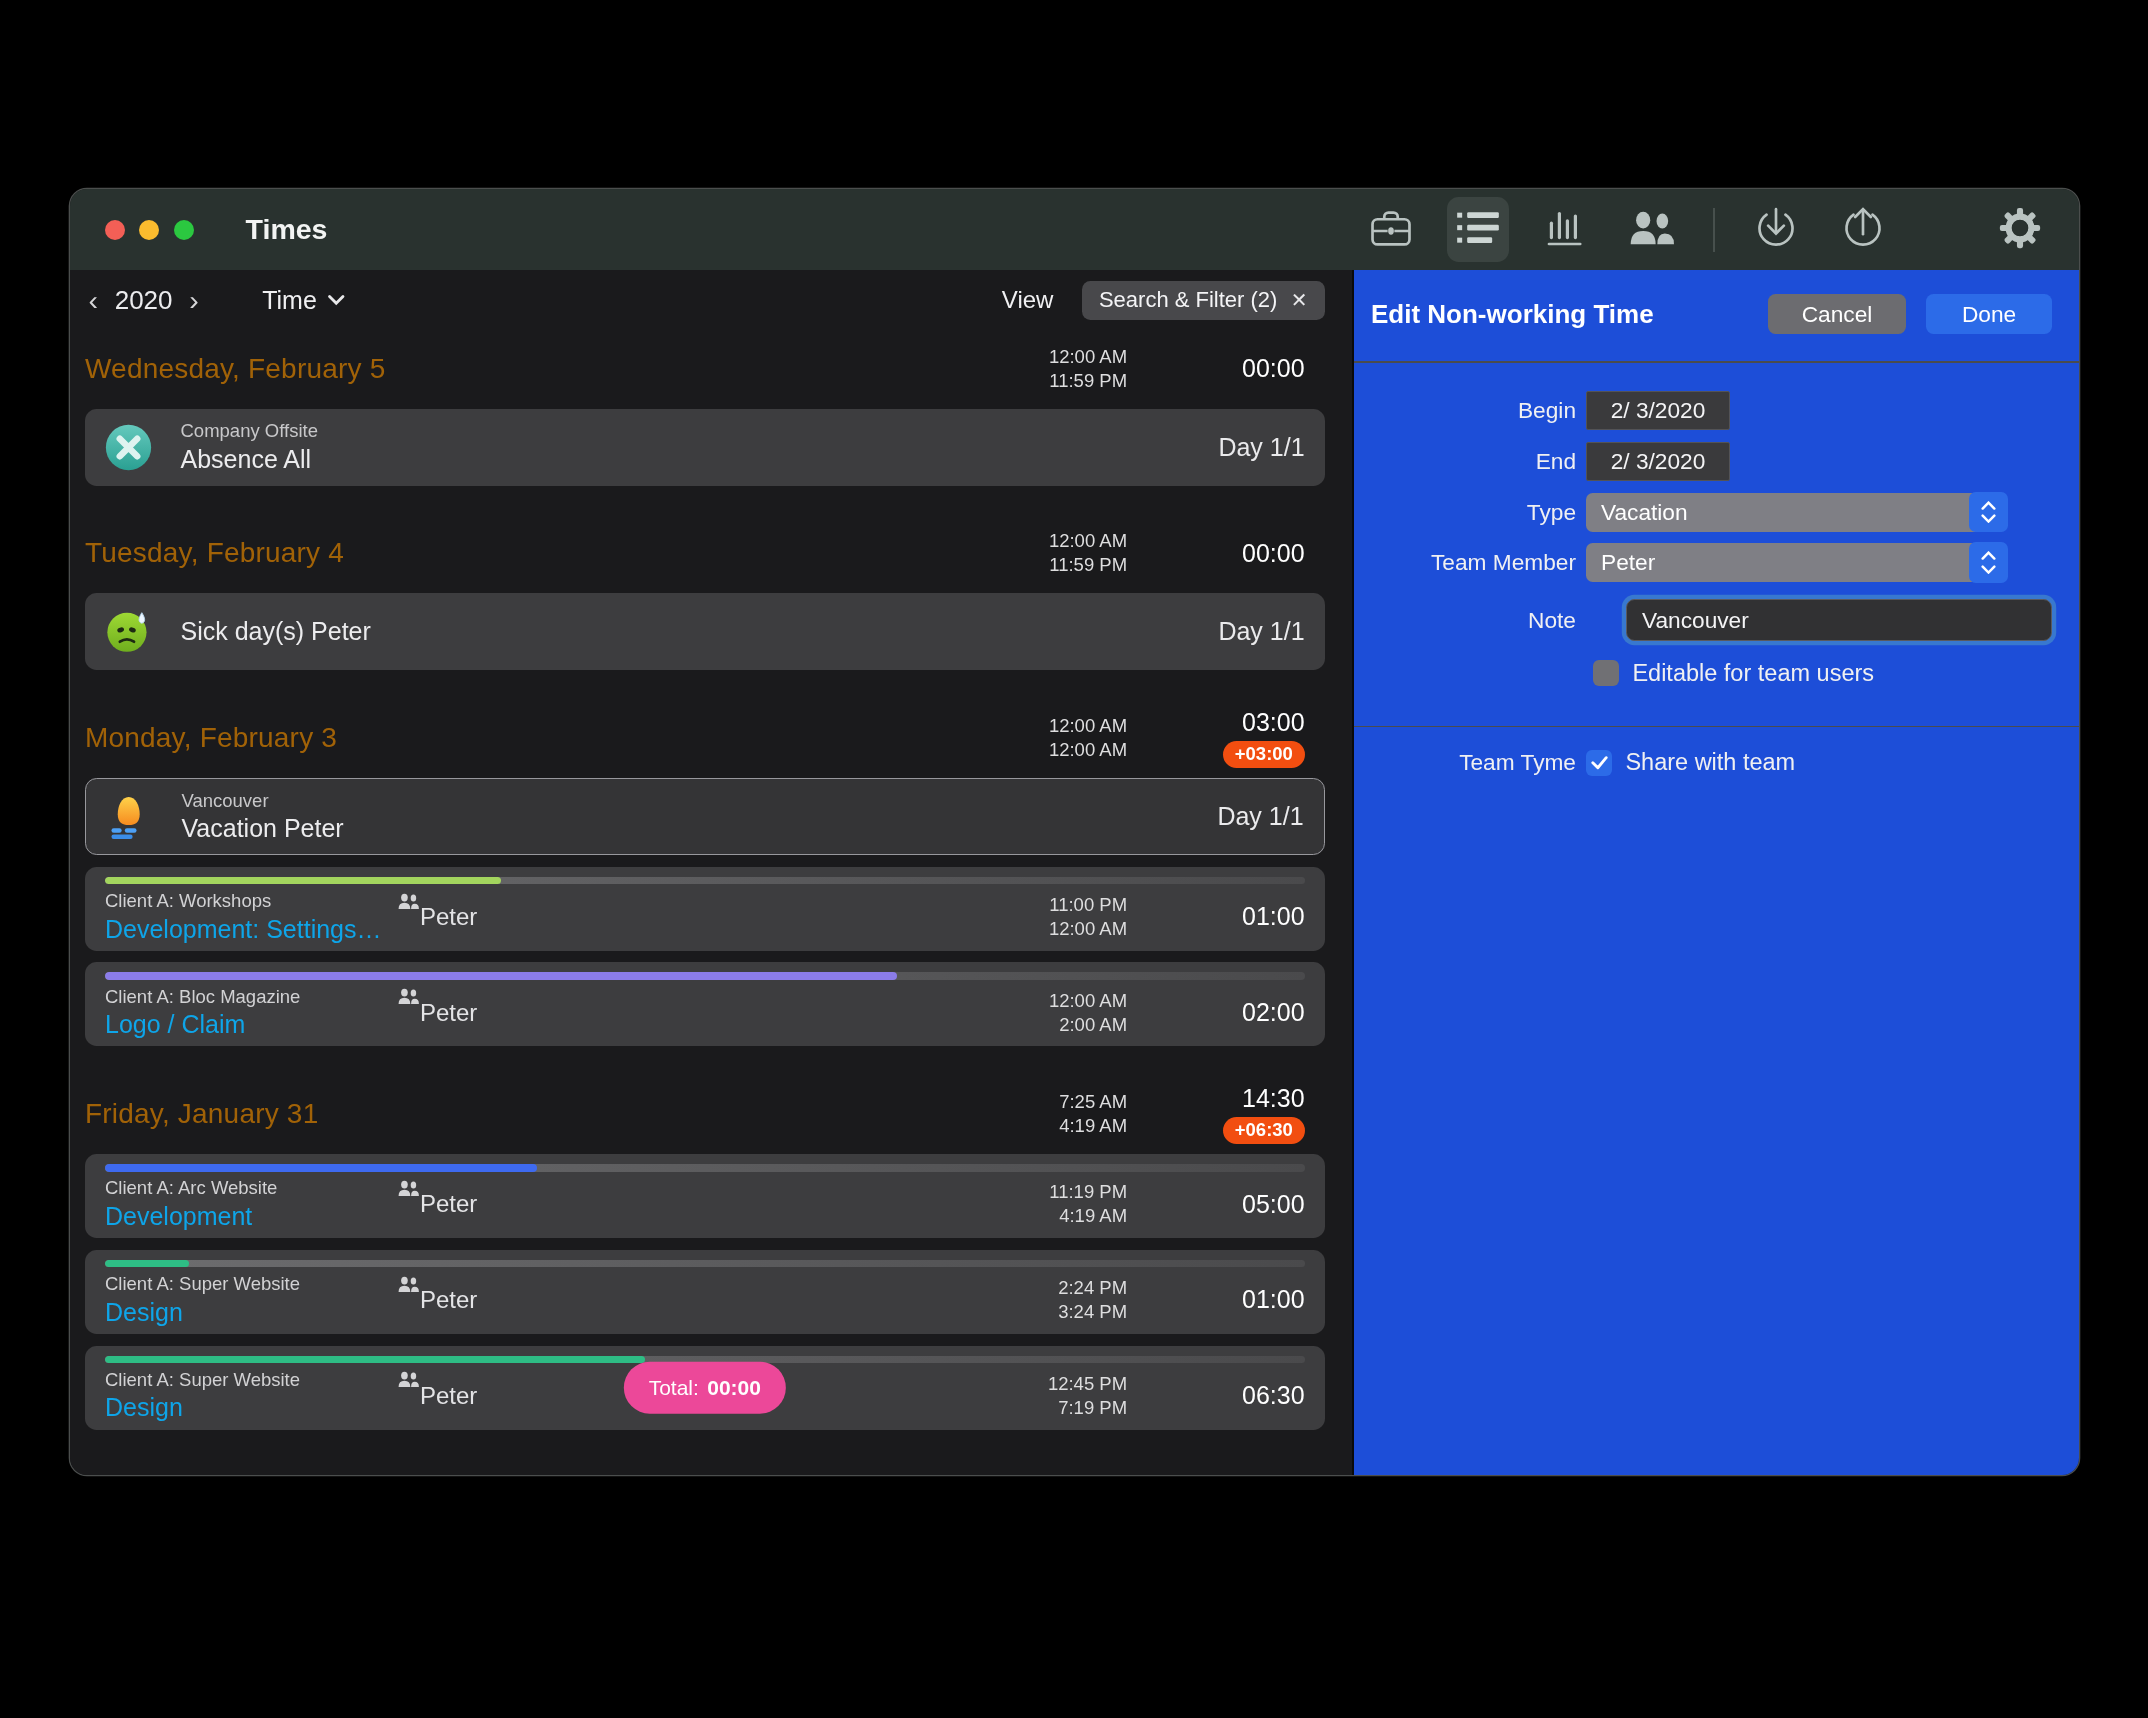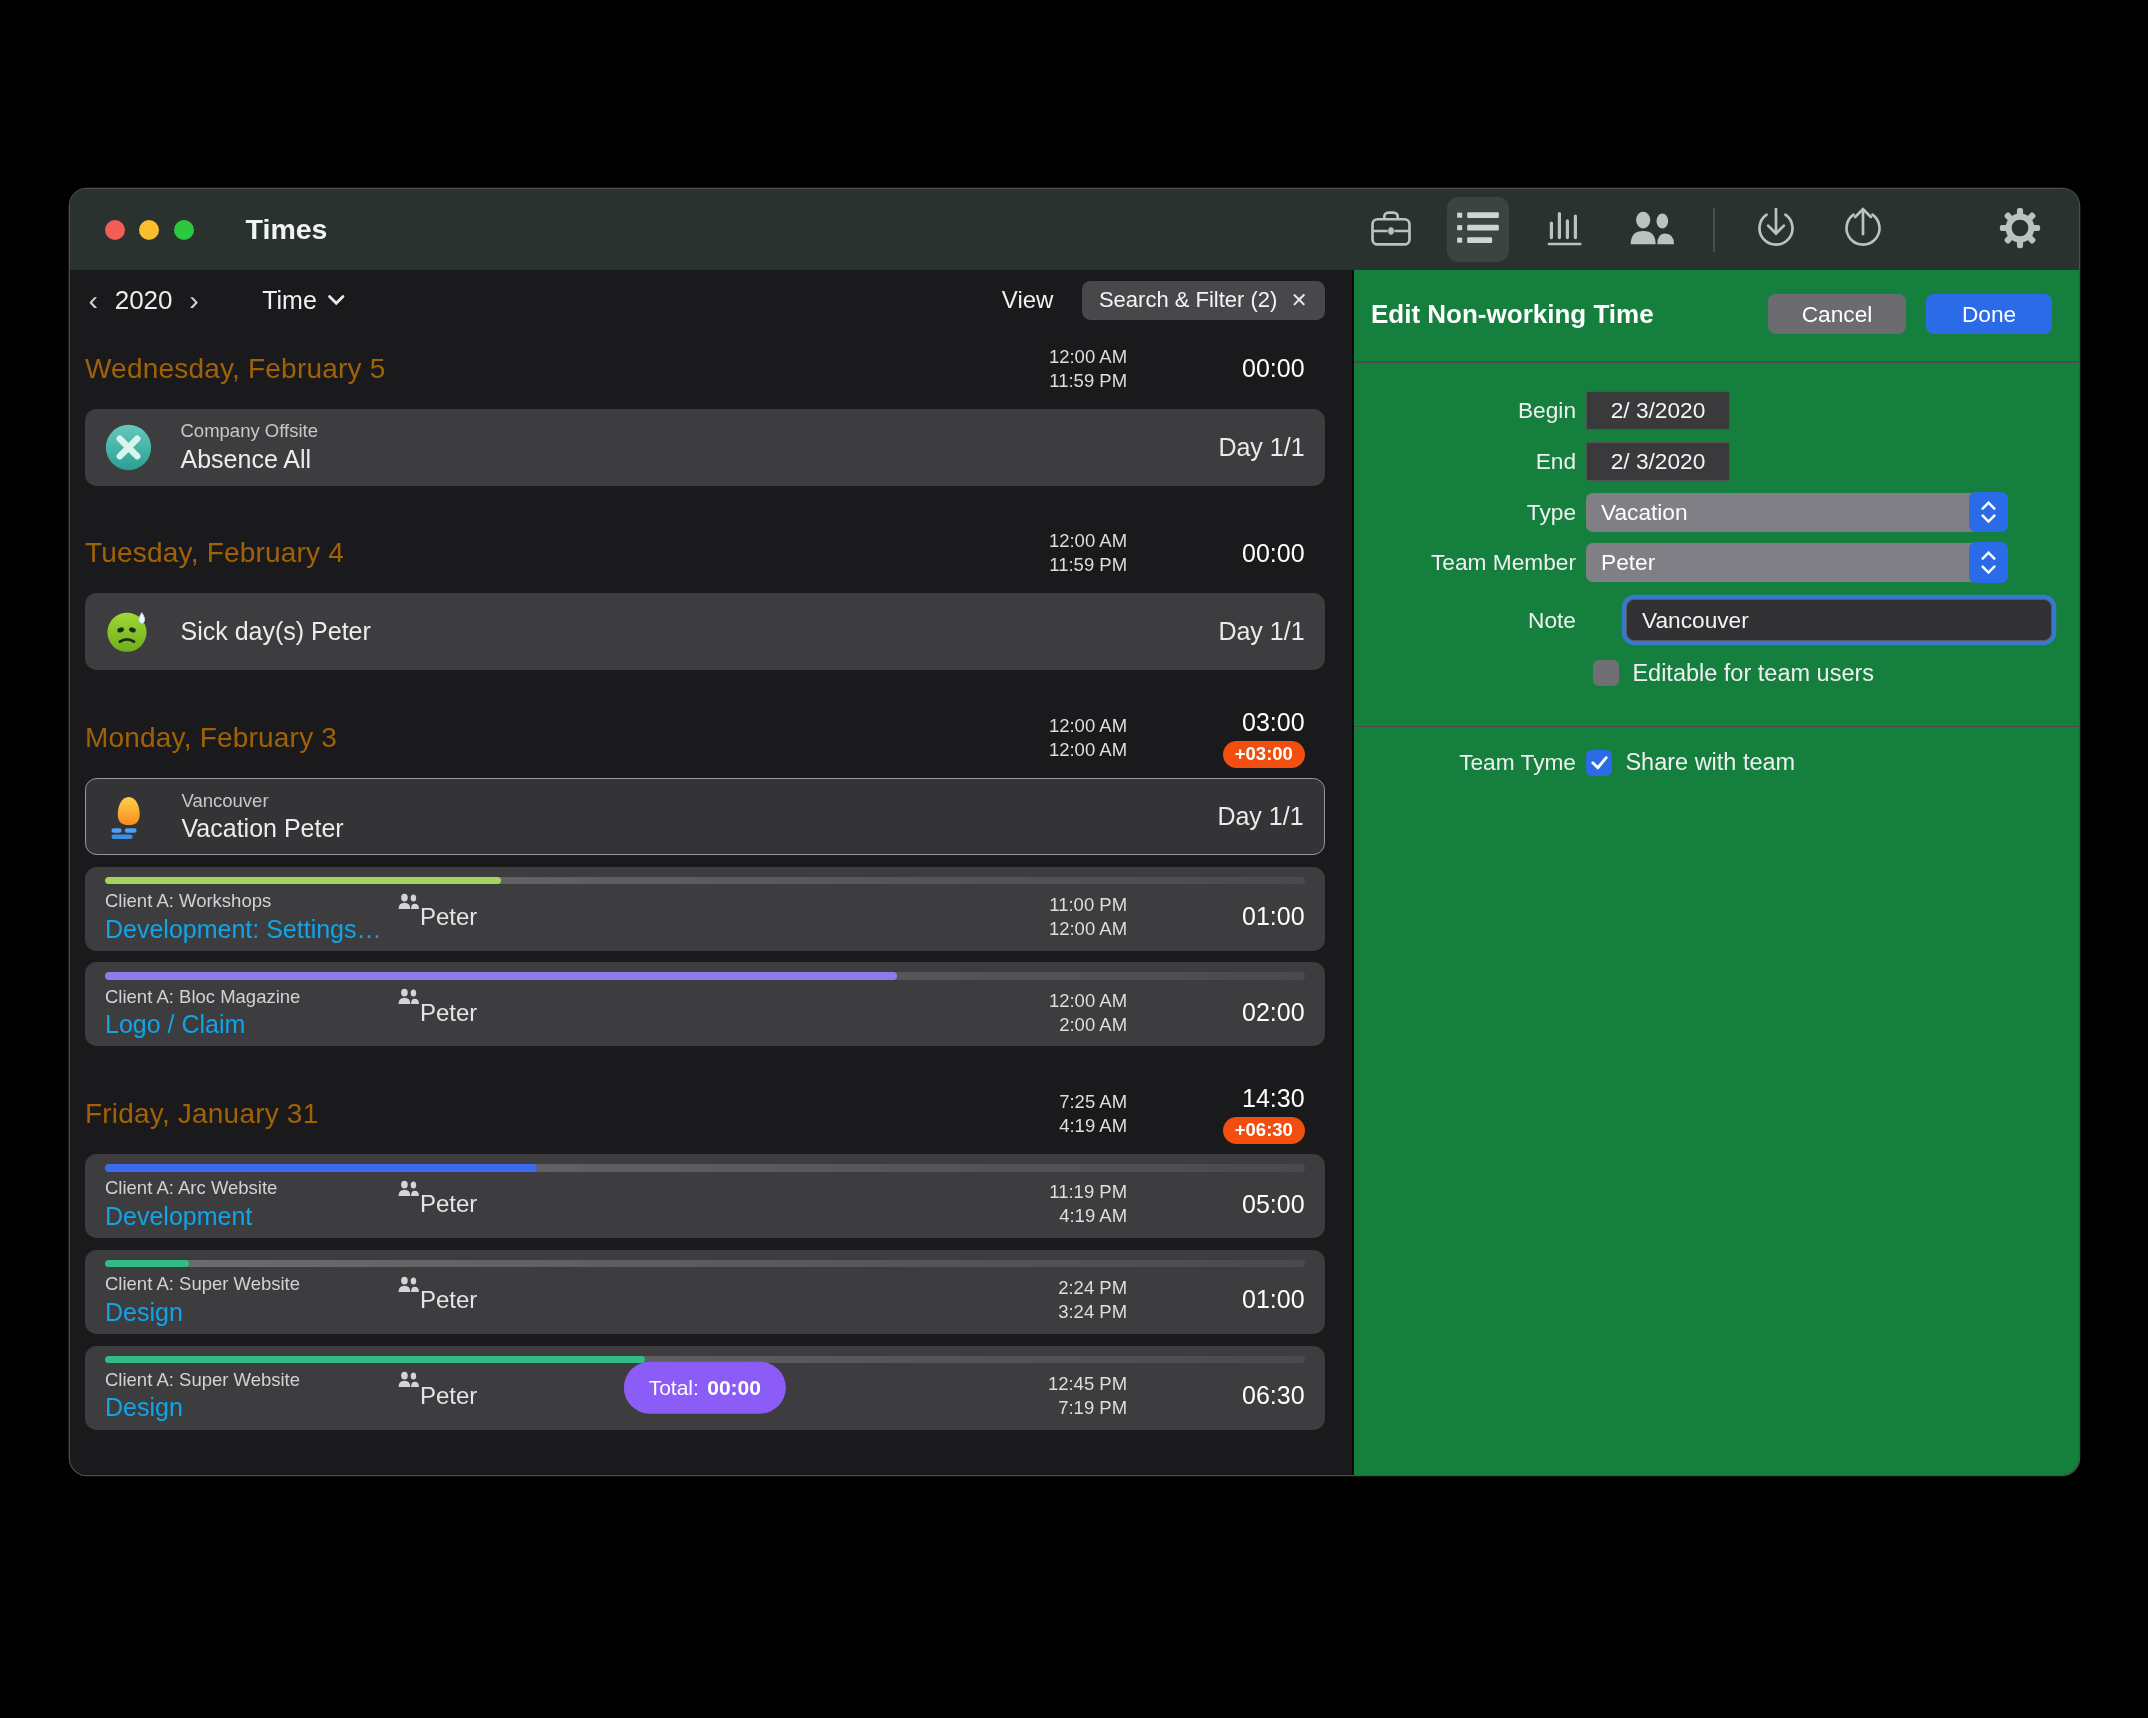--- a/index.html
+++ b/index.html
@@ -23,21 +23,21 @@
   .app-title { font-size:28.5px; font-weight:bold; color:#f2f4f3; margin-left:52px; }
   .toolbar { margin-left:auto; display:flex; align-items:center; gap:25px; }
   .tbtn { width:62px; height:65px; display:flex; align-items:center; justify-content:center; border-radius:11.7px; }
   .tbtn.selected { background:#3b4441; }
   .tsep { width:1.7px; height:44px; background:#47504d; margin:0 5px; }
   .tgap { width:45px; }
   
   .content { flex:1; display:flex; min-height:0; }
   .main { width:1319px; background:#1a1a1c; display:flex; flex-direction:column; min-height:0; }
   .vdivider { width:2.5px; background:#0a0a0a; }
-  .panel { flex:1; background:#15803d; padding:22px 27px 0 17px; }
+  .panel { flex:1; background:#1d4ed8; padding:22px 27px 0 17px; }
   
   .nav { flex:0 0 60px; display:flex; align-items:center; padding:0 27px 0 15px; }
   .year-nav { display:flex; align-items:center; gap:13.4px; font-size:26px; }
   .chev { color:#d6d6d8; font-size:28.5px; line-height:1; padding:0 3.4px; cursor:default; }
   .scope-dd { display:flex; align-items:center; gap:10px; margin-left:60px; font-size:25px; color:#f0f0f2; }
   .nav-spacer { flex:1; }
   .view-label { font-size:24px; color:#f0f0f2; margin-right:28.5px; }
   .filter-pill { display:flex; align-items:center; gap:13.4px; background:#48484b; border-radius:8.4px;
     height:39px; padding:0 17px; font-size:22px; color:#f4f4f6; }
   .filter-pill .x { font-size:20px; color:#e8e8ea; }
@@ -67,21 +67,21 @@
   .bar { height:7.6px; border-radius:4.2px; background:linear-gradient(90deg,#6e6e70,#4a4a4c); position:relative; overflow:hidden; }
   .bar-fill { position:absolute; left:0; top:0; bottom:0; border-radius:4.2px; }
   .task-row { display:flex; align-items:center; height:65px; }
   .task-left { width:315px; display:flex; flex-direction:column; gap:2.5px; }
   .proj-line { font-size:18.5px; color:#d2d2d4; display:flex; align-items:center; gap:10px;justify-content:space-between; }
   .task-name { font-size:25px; color:#0ea5e9; white-space:nowrap; }
   .person { font-size:24px; color:#e4e4e6; }
   .task-right { margin-left:auto; display:flex; align-items:center; gap:18.5px; }
   .duration { font-size:25px; color:#ffffff; width:159px; text-align:right; }
   .total-pill { position:absolute; left:50%; top:50%; transform:translate(-50%,-50%);
-    background:#8b5cf6; border-radius:838px; padding:14.3px 25px; display:flex; gap:8.4px;
+    background:#ec4899; border-radius:838px; padding:14.3px 25px; display:flex; gap:8.4px;
     font-size:21px; color:#fff; white-space:nowrap; }
   .total-pill b { font-weight:bold; }
   
   .panel-header { display:flex; align-items:center; height:44px; margin-bottom:25px; }
   .panel-title { font-size:26px; font-weight:bold; color:#ffffff; flex:1; }
   .btn { height:40px; border-radius:7.6px; display:flex; align-items:center; justify-content:center;
     font-size:22.7px; color:#fff; }
   .btn-cancel { width:138px; background:#6c6c70; }
   .btn-done { width:126px; background:#2c6be8; margin-left:20px; }
   .panel-div { height:1.7px; background:#4a4c4e; margin:0 -27px 0 -17px; }

